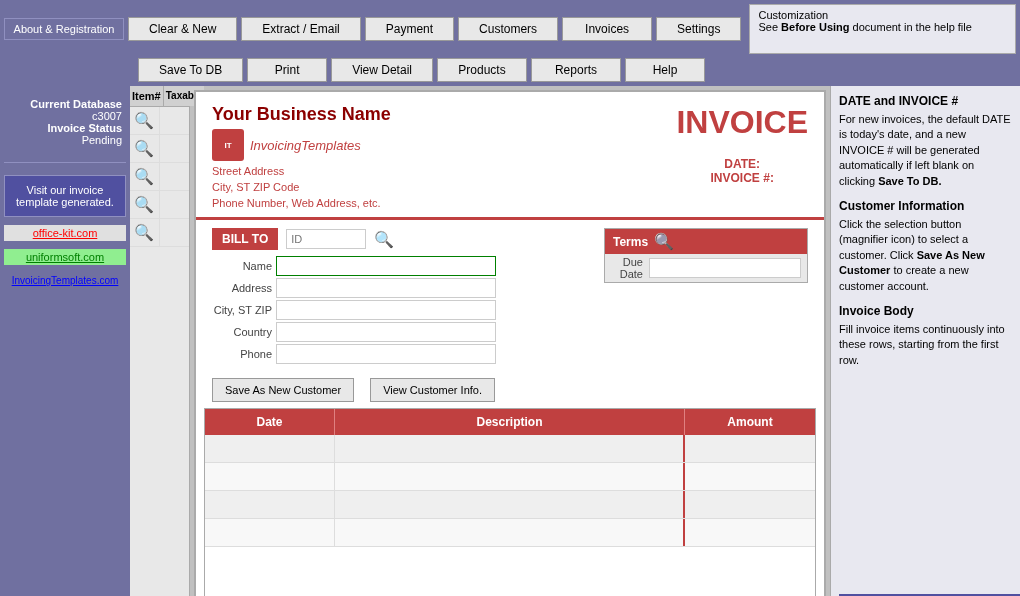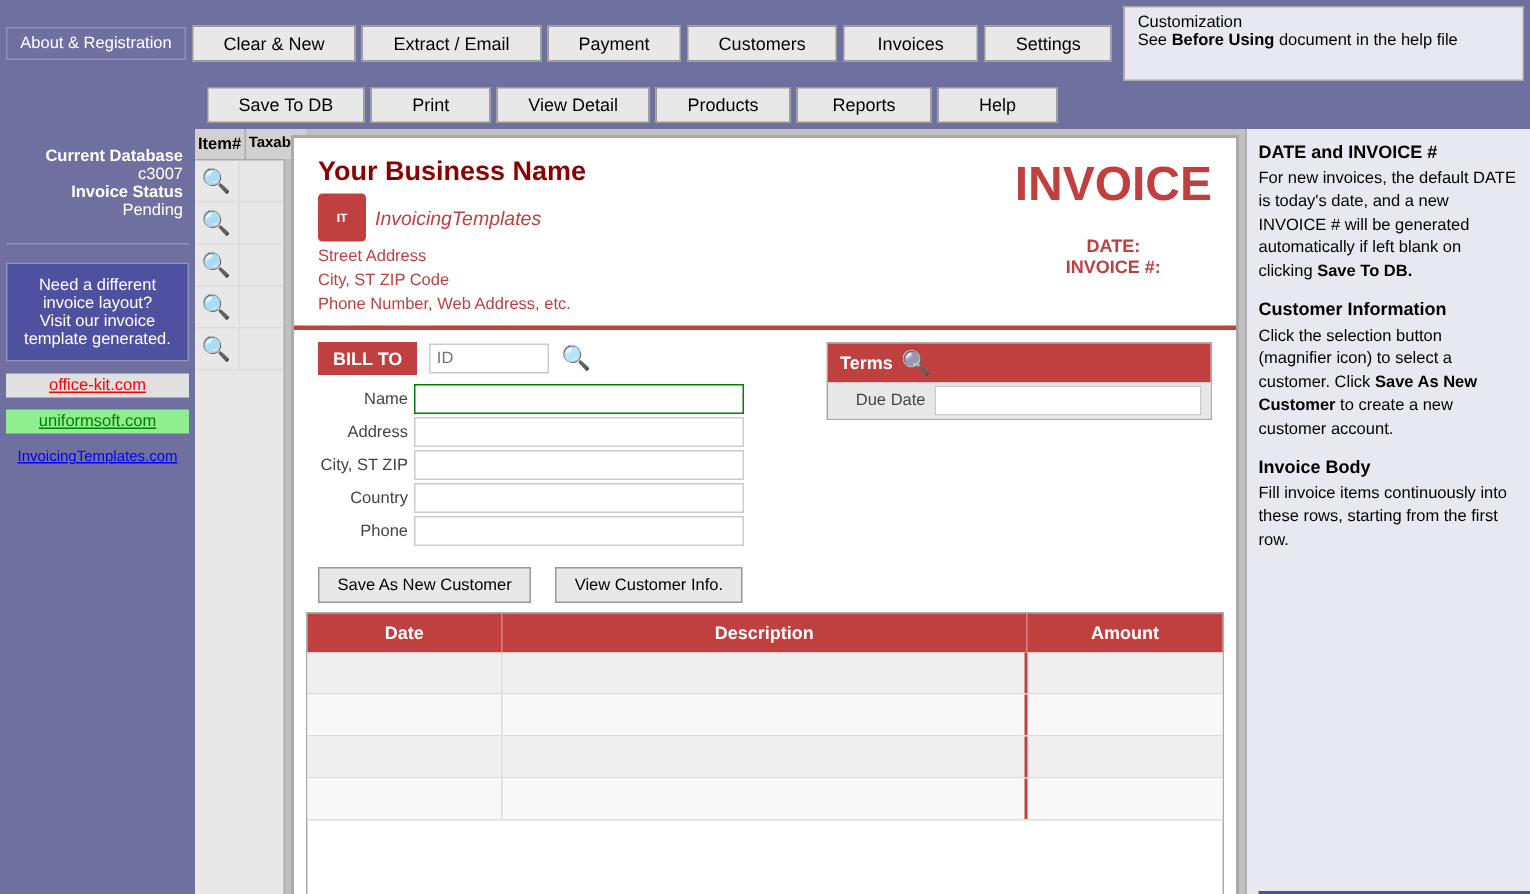--- a/index.html
+++ b/index.html
@@ -162,21 +162,21 @@
     .invoice-meta { color: #c04040; font-size: 12px; margin-top: 16px; text-align: center; }
 
     
     .bill-section {
       padding: 8px 16px;
       display: flex;
       gap: 16px;
       align-items: flex-start;
     }
     .bill-left { flex: 1; }
-    .bill-right { width: 257px; border-radius: 23px; }
+    .bill-right { width: 204px; border-radius: 23px; }
 
     
     .search-btn {
       background: none;
       border: none;
       cursor: pointer;
       font-size: 16px;
       padding: 0;
     }
     .bill-to-header {
@@ -343,21 +343,20 @@
 
   <div class="left-sidebar">
     <div class="sidebar-info">
       <div class="label">Current Database</div>
       <div>c3007</div>
       <div class="label">Invoice Status</div>
       <div>Pending</div>
     </div>
     <hr class="sidebar-divider">
     <div class="sidebar-promo">
-      <div>Need a different invoice layout?</div>
       <div>Visit our invoice</div>
       <div>template generated.</div>
     </div>
     <a class="sidebar-link link-red">office-kit.com</a>
     <a class="sidebar-link link-green">uniformsoft.com</a>
     <a class="sidebar-link link-blue" style="font-size:10px;">InvoicingTemplates.com</a>
   </div>
 
   <div class="items-column">
     <div class="items-header">

